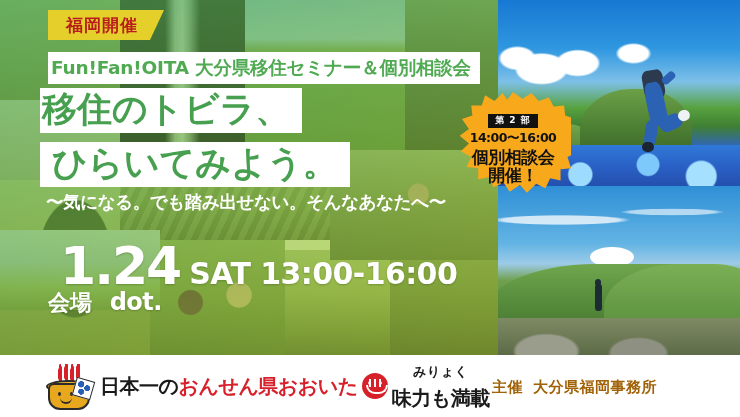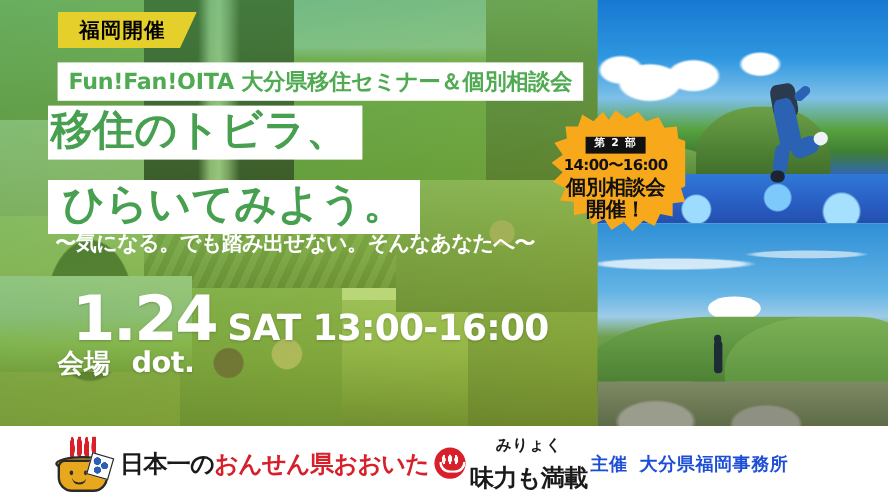--- a/index.html
+++ b/index.html
@@ -94,29 +94,29 @@
       radial-gradient(ellipse 20% 70% at 20% 90%, #9a9c8c 0 62%, rgba(154,156,140,0) 70%),
       radial-gradient(ellipse 18% 64% at 58% 96%, #8e9182 0 62%, rgba(142,145,130,0) 70%),
       linear-gradient(#7d8a63 0%,#5e6b48 100%);}
   .hiker{position:absolute;left:40%;bottom:26%;width:2.8%;height:16%;background:#1d2b35;border-radius:3px;}
   .hiker-head{position:absolute;left:40%;bottom:41%;width:2.6%;height:4%;background:#1d2b35;border-radius:50%;}
 
   
   .tag-fukuoka{position:absolute;left:48px;top:10px;height:30px;padding:0 26px 0 18px;
     background:#e4cf2b;display:flex;align-items:center;justify-content:center;
     clip-path:polygon(0 0,100% 0,calc(100% - 14px) 100%,0 100%);}
-  .tag-fukuoka span{font-size:17px;font-weight:bold;color:#000000;letter-spacing:1px;
+  .tag-fukuoka span{font-size:17px;font-weight:bold;color:#b91c1c;letter-spacing:1px;
     font-family:"DejaVu Sans","Liberation Sans",sans-serif;}
 
   
-  .hl-sub{position:absolute;left:48px;top:52px;background:#fff;padding:3px 9px 4px 9px;display:inline-block;}
+  .hl-sub{position:absolute;left:48px;top:52px;background:#fff;padding:3px 9px 4px 3px;display:inline-block;}
   .hl-sub span{font-size:18.5px;font-weight:bold;color:#4faa52;white-space:nowrap;letter-spacing:-0.2px;
     font-family:"DejaVu Sans","Liberation Sans",sans-serif;}
   .hl-1{position:absolute;left:40px;top:88px;background:#fff;padding:3px 12px 5px 2px;display:inline-block;}
-  .hl-2{position:absolute;left:40px;top:150px;background:#fff;padding:3px 12px 5px 12px;display:inline-block;}
+  .hl-2{position:absolute;left:40px;top:142px;background:#fff;padding:3px 12px 5px 12px;display:inline-block;}
   .hl-1 span,.hl-2 span{font-size:35px;font-weight:bold;color:#47a04f;white-space:nowrap;letter-spacing:0px;line-height:1.05;
     font-family:"DejaVu Sans","Liberation Sans",sans-serif;}
   .hl-tag{position:absolute;left:46px;top:190px;}
   .hl-tag span{font-size:17.5px;font-weight:bold;color:#ffffff;white-space:nowrap;letter-spacing:-0.4px;
     font-family:"DejaVu Sans","Liberation Sans",sans-serif;}
 
   
   .dateline{position:absolute;left:48px;top:243px;display:flex;align-items:baseline;color:#fff;
     font-family:"DejaVu Sans","Liberation Sans",sans-serif;font-weight:bold;
     text-shadow:0 1px 2px rgba(40,60,20,.30);}
@@ -174,21 +174,21 @@
   .onsen-mark .wave{position:absolute;left:5px;top:6px;width:16px;height:8px;
     background:
       radial-gradient(ellipse 12% 70% at 18% 50%, #fff 0 70%, rgba(255,255,255,0) 78%),
       radial-gradient(ellipse 12% 80% at 50% 42%, #fff 0 70%, rgba(255,255,255,0) 78%),
       radial-gradient(ellipse 12% 70% at 82% 50%, #fff 0 70%, rgba(255,255,255,0) 78%);}
   .onsen-mark .dish{position:absolute;left:4px;bottom:5px;width:18px;height:7px;border:2px solid #fff;
     border-top:none;border-radius:0 0 12px 12px;}
   .ruby-wrap{display:inline-flex;flex-direction:column;align-items:center;line-height:1;}
   .ruby-top{font-size:13px;color:#1a1a1a;letter-spacing:0.5px;margin-bottom:10px;font-weight:bold;}
   .host{position:absolute;left:492px;top:378px;font-family:"DejaVu Sans","Liberation Sans",sans-serif;
-    font-weight:bold;font-size:15px;color:#1d4ed8;letter-spacing:0.5px;}
+    font-weight:bold;font-size:15px;color:#a16207;letter-spacing:0.5px;}
   .host .h-gap{display:inline-block;width:10px;}
 </style>
 </head>
 <body>
 
 <div id="poster">
 
   <div class="collage">
     <div class="tile sc-kusa" style="left:0;top:0;width:120px;height:180px;"></div>
     <div class="tile sc-doll" style="left:0;top:100px;width:120px;height:130px;"></div>

